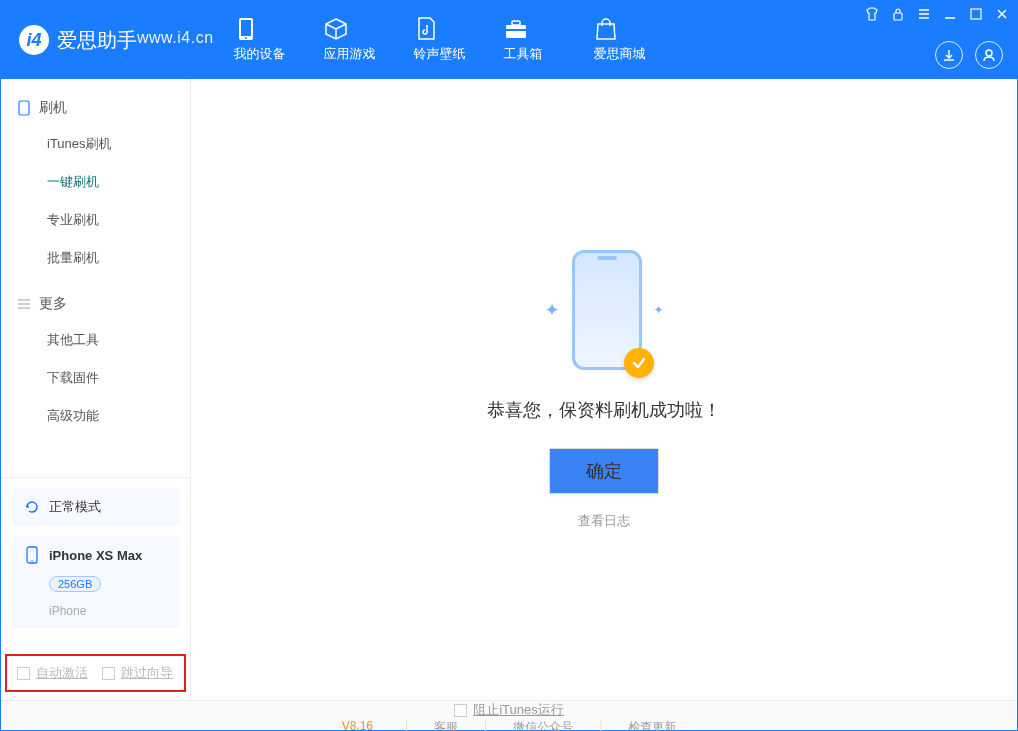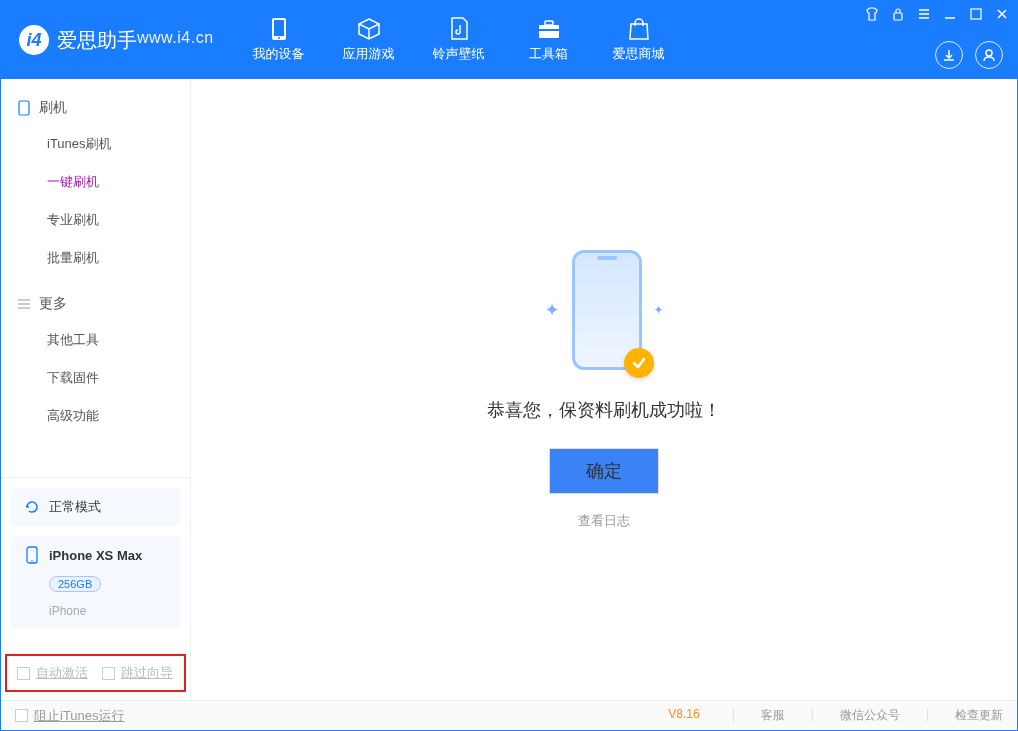--- a/index.html
+++ b/index.html
@@ -7,39 +7,39 @@
   .window { width: 1018px; height: 731px; border: 1px solid #1a7cff; display: flex; flex-direction: column; position: relative; }
 
   
   .header { height: 78px; background: linear-gradient(to right, #1a7cff, #1a7cff); color: #fff; display: flex; align-items: stretch; position: relative; }
   .logo-area { display: flex; align-items: center; padding: 0 20px 0 18px; min-width: 190px; }
   .logo-badge { width: 30px; height: 30px; border-radius: 50%; background: #fff; color: #1a7cff; font-weight: bold; font-style: italic; font-size: 18px; display: flex; align-items: center; justify-content: center; margin-right: 8px; }
   .logo-text { display: flex; flex-direction: row; justify-content: center; }
   .logo-title { font-size: 20px; font-weight: 500; line-height: 22px; }
   .logo-url { font-size: 16px; opacity: 0.9; letter-spacing: 0.5px; }
   .nav-tabs { display: flex; align-items: stretch; }
-  .nav-tab { width: 90px; display: flex; flex-direction: column; align-items: center; justify-content: center; cursor: pointer; font-size: 13px; position: relative; }
+  .nav-tab { width: 90px; display: flex; flex-direction: column; align-items: flex-start; justify-content: center; cursor: pointer; font-size: 13px; position: relative; }
   .nav-tab.active { background: rgba(255,255,255,0.12); }
   .nav-tab .nav-icon { width: 24px; height: 24px; margin-bottom: 4px; display: flex; align-items: center; justify-content: center; }
   .nav-tab svg { fill: #fff; }
   .win-controls { position: absolute; right: 6px; top: 4px; display: flex; gap: 8px; align-items: center; }
   .win-btn { width: 18px; height: 18px; display: flex; align-items: center; justify-content: center; cursor: pointer; }
   .win-btn svg { stroke: #fff; fill: none; }
   .header-right-icons { position: absolute; right: 14px; bottom: 10px; display: flex; gap: 12px; align-items: center; }
   .circ-btn { width: 28px; height: 28px; border: 1.5px solid rgba(255,255,255,0.85); border-radius: 50%; display: flex; align-items: center; justify-content: center; cursor: pointer; }
   .circ-btn svg { stroke: #fff; fill: none; }
 
   
   .body { flex: 1; display: flex; overflow: hidden; }
   .sidebar { width: 190px; border-right: 1px solid #eee; display: flex; flex-direction: column; background: #fff; }
   .side-scroll { flex: 1; overflow: auto; padding-top: 12px; }
   .side-group { padding: 8px 14px; display: flex; align-items: center; color: #555; font-size: 14px; }
   .side-group .gicon { width: 18px; height: 18px; margin-right: 6px; display:flex; align-items:center; justify-content:center; }
   .side-item { padding: 10px 14px 10px 46px; cursor: pointer; color: #555; font-size: 13px; }
-  .side-item.active { color: #a21caf; }
+  .side-item.active { color: #0f766e; }
   .side-devices { padding: 10px; border-top: 1px solid #f0f0f0; }
   .dev-card { background: #f6f9ff; border-radius: 4px; padding: 10px 12px; margin-bottom: 10px; display: flex; align-items: center; gap: 8px; font-size: 13px; color: #333; }
   .dev-card .dev-icon { width:18px; height:18px; display:flex; align-items:center; justify-content:center;}
   .dev-card.phone { flex-direction: row; flex-wrap: wrap; align-items: center; }
   .dev-name { font-weight: bold; color: #333; }
   .dev-cap { display:inline-block; border:1px solid #a7c8ff; color:#1a7cff; background:#eaf2ff; border-radius:10px; font-size:11px; padding:1px 8px; margin-top:4px;}
   .dev-sub { color:#aaa; font-size:12px; width:100%; margin-top:4px;}
   .checkbox-row { border: 2px solid #e02020; padding: 8px 10px; display: flex; gap: 14px; align-items: center; margin: 6px 4px 8px 4px; }
   .chk { display: flex; align-items: center; gap: 6px; color: #bbb; font-size: 13px; cursor: pointer; text-decoration: underline; }
   .chk .box { width: 13px; height: 13px; border: 1px solid #ccc; background: #fff; }
@@ -51,21 +51,21 @@
   .phone-body { position:absolute; inset:0; border:3px solid #9ac5ff; border-radius:12px; background:linear-gradient(#d5e7ff,#eef5ff); }
   .phone-notch { position:absolute; top:6px; left:50%; transform:translateX(-50%); width:20px; height:4px; background:#9ac5ff; border-radius:2px;}
   .phone-check { position:absolute; right:-12px; bottom:-8px; width:30px; height:30px; background:#ffb300; border-radius:50%; display:flex; align-items:center; justify-content:center; box-shadow:0 2px 4px rgba(0,0,0,0.15);}
   .sparkle { font-size: 18px; color:#7fb0ff;}
   .sparkle.sm { font-size:12px; }
   .success-text { font-size: 18px; color: #333; margin-bottom: 26px; }
   .ok-btn { border: 1px solid #ddd; background: #3b82f6; padding: 10px 36px; font-size: 18px; color: #333; cursor: pointer; margin-bottom: 18px; }
   .log-link { color: #999; font-size: 13px; cursor: pointer; }
 
   
-  .footer { height: 30px; border-top: 1px solid #eee; display: flex; align-items: center; padding: 0 14px; font-size: 12px; color: #999; background:#fafafa;}
+  .footer { height: 30px; border-top: 1px solid #eee; display: flex; align-items: center; padding: 0 14px; font-size: 12px; color: #999; background:#fafafa;flex-direction:column;}
   .footer .chk { color: #999; }
   .footer-spacer { flex: 1; }
   .footer-right { display: flex; gap: 26px; }
   .footer-link { color: #999; cursor: pointer; }
   .vdiv { color: #ddd; }
   .version { color: #ff8c1a; margin-right: 6px;}
 </style>
 </head>
 <body>
 

